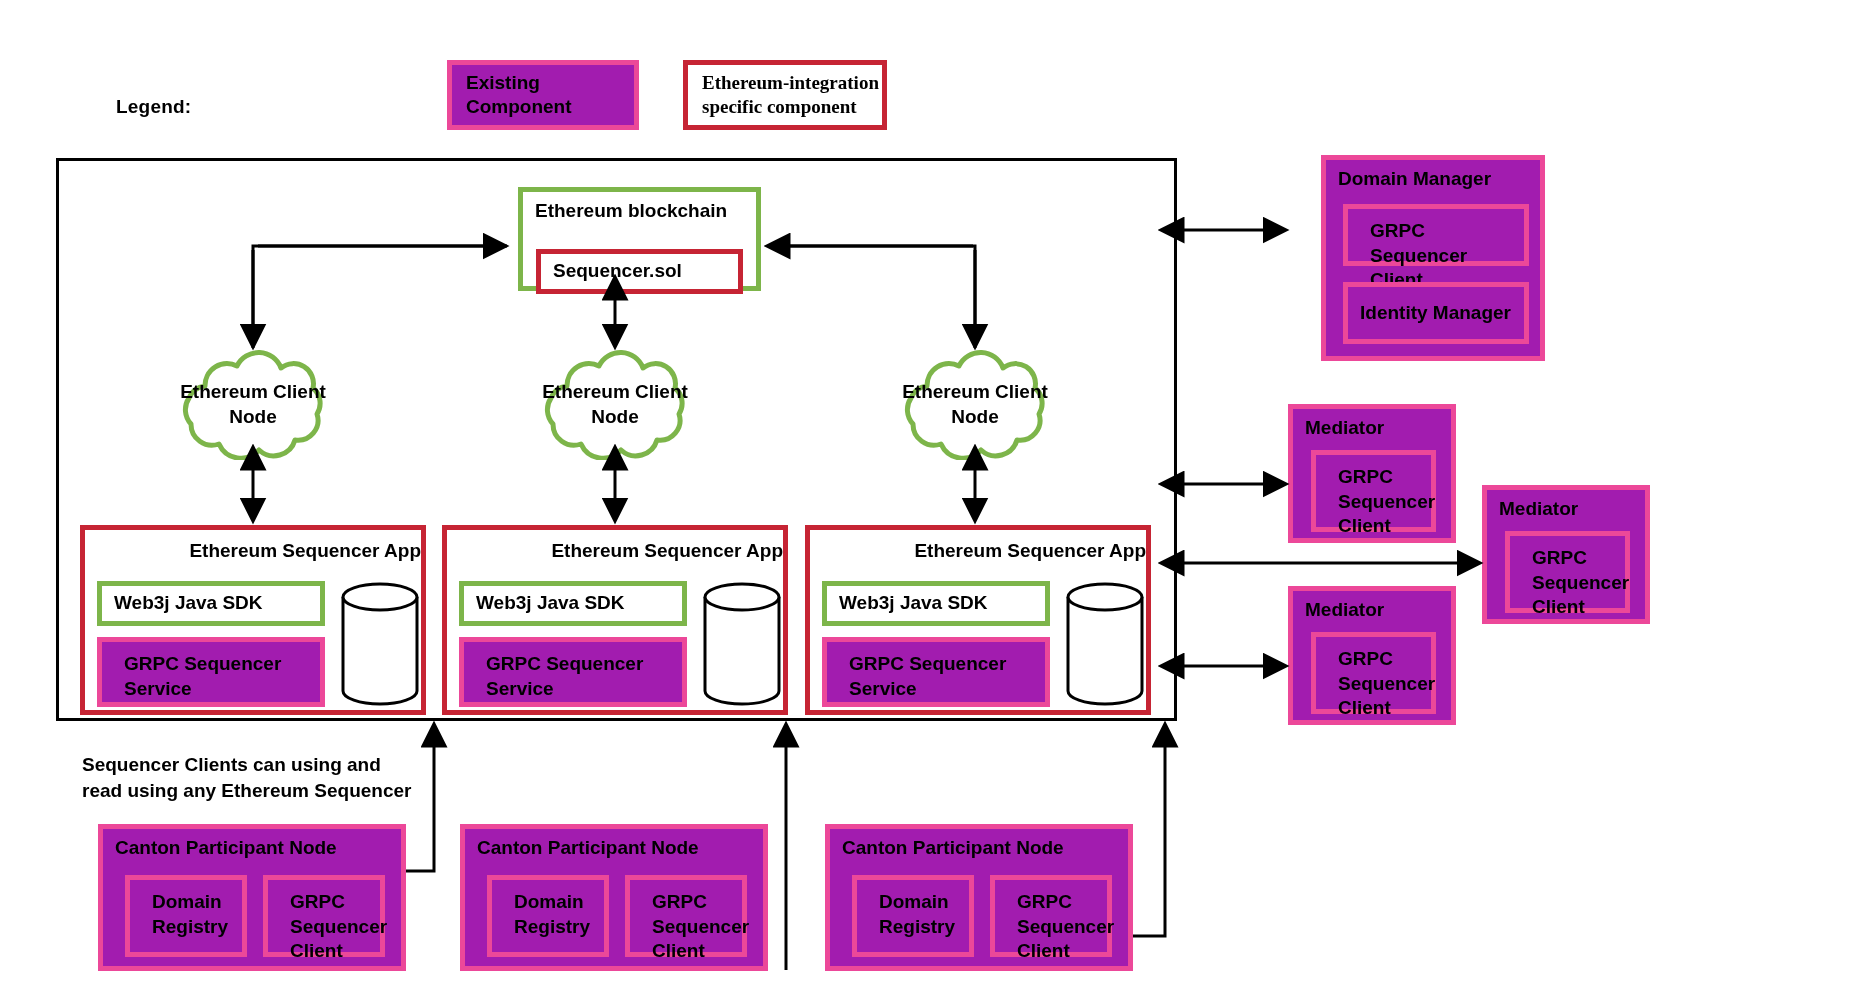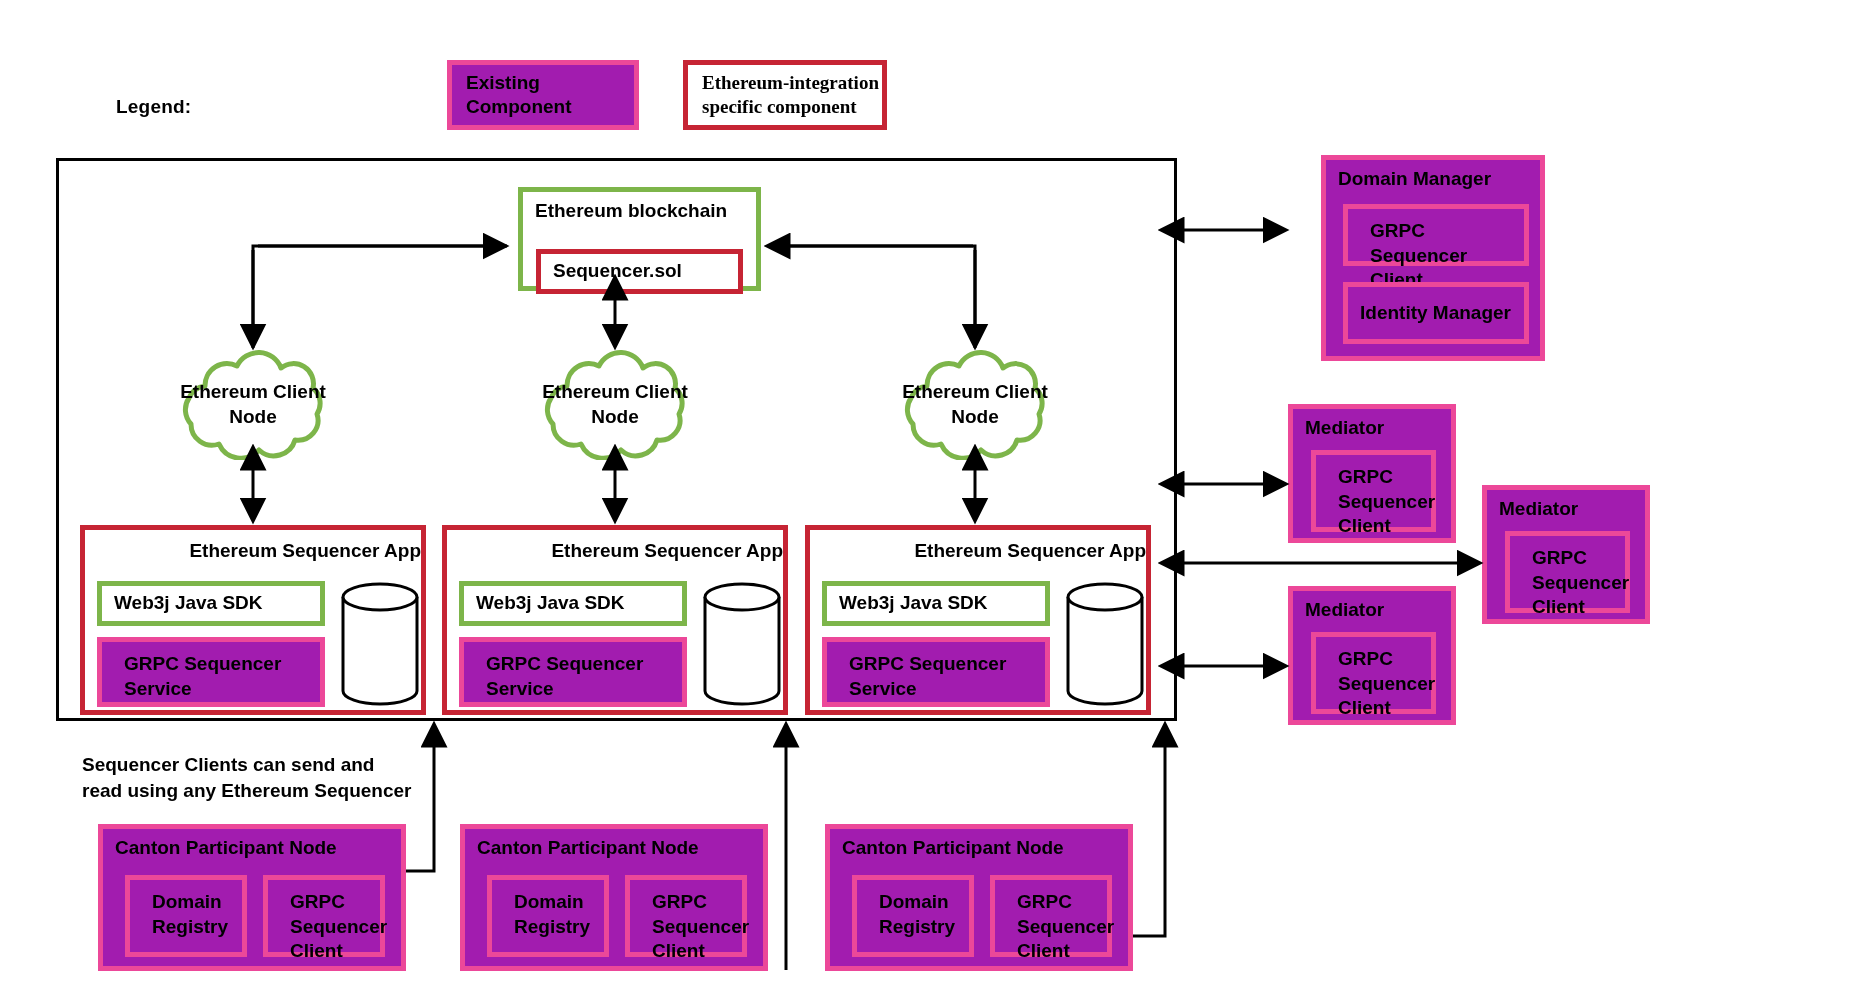--- a/index.html
+++ b/index.html
@@ -260,21 +260,21 @@
     <div class="abs box-blue" style="left:18px; top:41px; width:125px; height:82px;">
       <div class="inner-text inner-pad">
         <span>GRPC</span><br>
         <span>Sequencer</span><br>
         <span>Client</span>
       </div>
     </div>
   </div>
 
   <div class="abs note-text" style="left:82px; top:752px; width:330px;">
-    <span>Sequencer Clients can send and</span><br>
+    <span>Sequencer Clients can using and</span><br>
     <span>read using any Ethereum Sequencer</span>
   </div>
 
   <div class="abs box-blue" style="left:98px; top:824px; width:308px; height:147px;">
     <div class="title-text pad-label">Canton Participant Node</div>
     <div class="abs box-blue" style="left:22px; top:46px; width:122px; height:82px;">
       <div class="inner-text inner-pad">
         <span>Domain</span><br>
         <span>Registry</span>
       </div>

